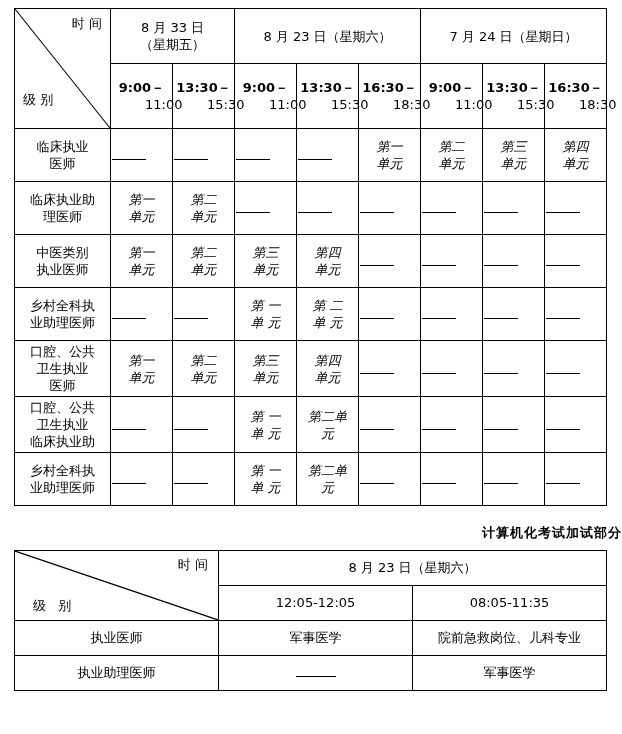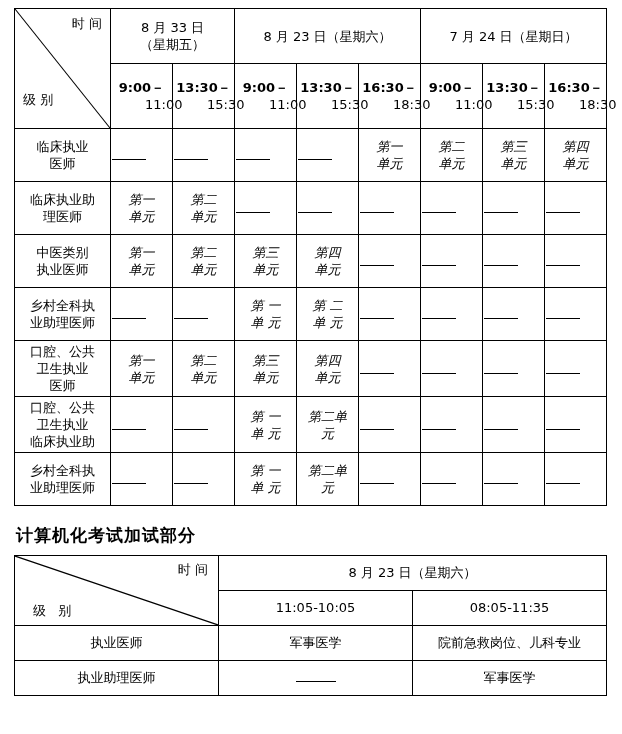--- a/index.html
+++ b/index.html
@@ -99,22 +99,22 @@
   .cell span { display: block; }
   .dash {
     display: inline-block;
     width: 34px;
     border-bottom: 1px solid #000;
     height: 9px;
   }
 
   
   .section-title {
-    text-align: left;
-    font-size: 17px;
+    text-align: right;
+    font-size: 13px;
     font-weight: bold;
     margin: 18px 0 8px 0;
     letter-spacing: 1px;
     padding-left: 16px;
   }
 
   
   table.extra {
     border-collapse: collapse;
     table-layout: fixed;
@@ -485,21 +485,21 @@
         <td class="corner2" rowspan="2">
           <svg class="diag" viewBox="0 0 204 56" preserveAspectRatio="none">
             <line x1="0" y1="0" x2="204" y2="56" stroke="#000" stroke-width="1"></line>
           </svg>
           <span class="lbl-time">时 间</span>
           <span class="lbl-level">级 别</span>
         </td>
         <td colspan="2">8 月 23 日（星期六）</td>
       </tr>
       <tr>
-        <td>11:05-10:05</td>
+        <td>12:05-12:05</td>
         <td>08:05-11:35</td>
       </tr>
       <tr>
         <td>执业医师</td>
         <td>军事医学</td>
         <td>院前急救岗位、儿科专业</td>
       </tr>
       <tr>
         <td>执业助理医师</td>
         <td><span class="dash2"></span></td>

